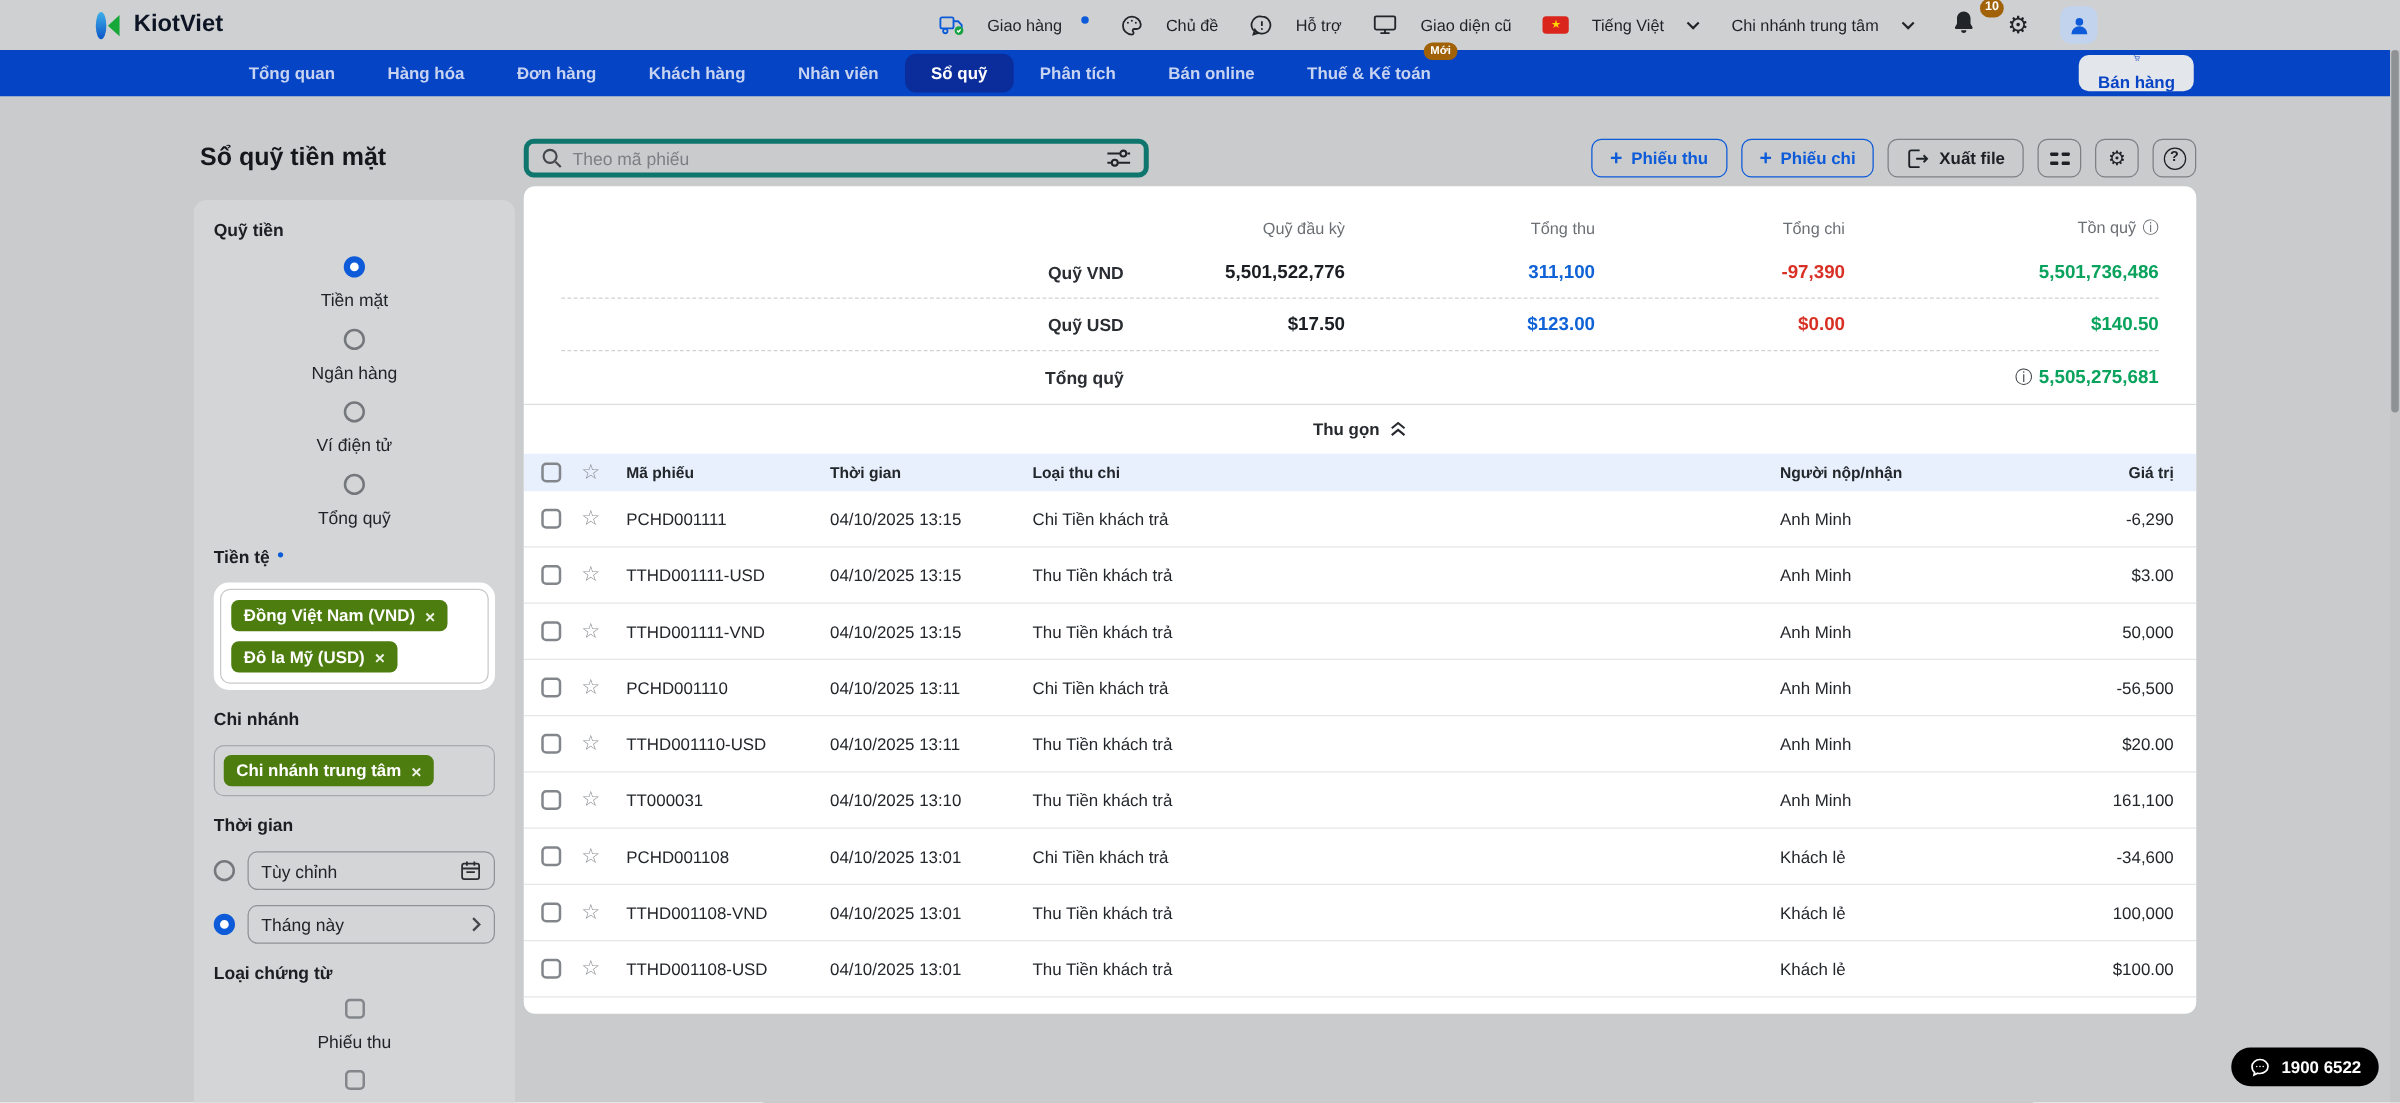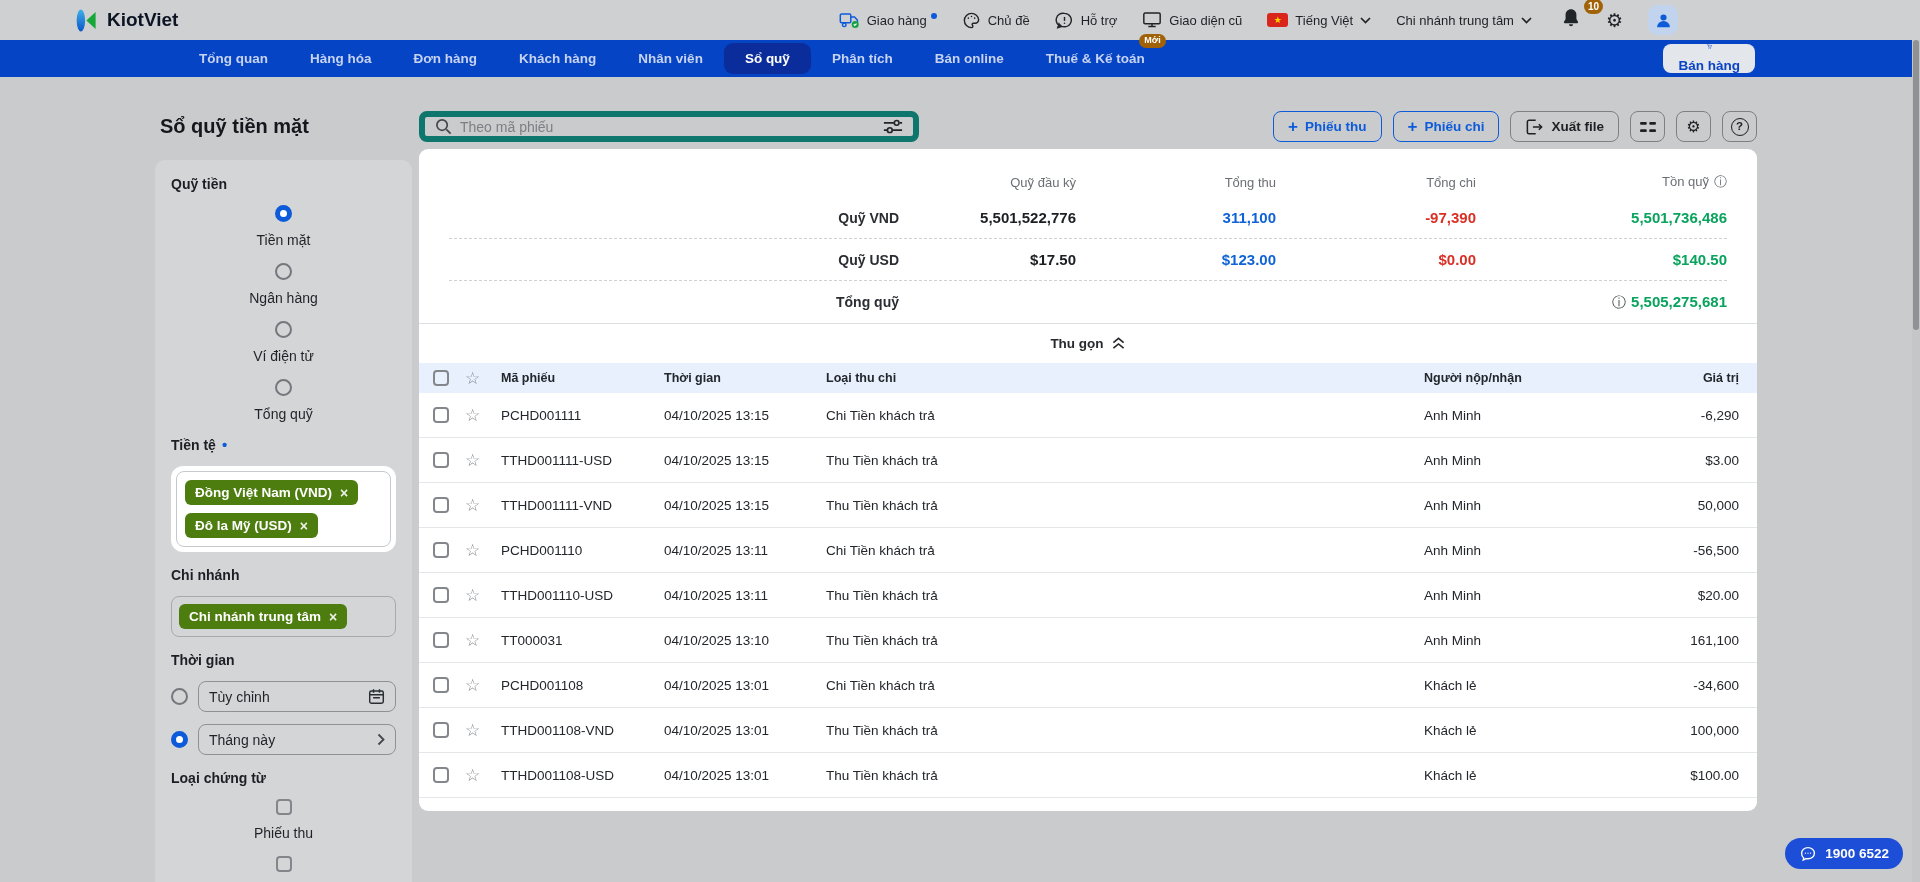--- a/index.html
+++ b/index.html
@@ -4,21 +4,21 @@
 <style>
   *{box-sizing:border-box;margin:0;padding:0;}
   html,body{width:1920px;height:882px;}
   body{position:relative;overflow:hidden;background:#c9cbcd;
        font-family:"Liberation Sans","DejaVu Sans",sans-serif;color:#1f2227;}
 
   
   .topbar{height:40px;background:#ced0d2;display:flex;align-items:center;padding-left:72px;}
   .brand{display:flex;align-items:center;gap:8px;font-size:19px;font-weight:700;color:#0d1524;}
   .topbar-right{margin-left:auto;margin-right:242px;display:flex;align-items:center;gap:25px;}
-  .tb-item{display:flex;align-items:center;gap:7px;font-size:13px;color:#1e2126;cursor:pointer;white-space:nowrap;}
+  .tb-item{display:flex;align-items:center;gap:18px;font-size:13px;color:#1e2126;cursor:pointer;white-space:nowrap;}
   .blue-dot{width:6px;height:6px;border-radius:50%;background:#0d5bd9;align-self:flex-start;margin:1px 0 0 -3px;}
   .flag{width:21px;height:14px;border-radius:3px;background:#da251d;color:#ffd600;font-size:9px;
         display:flex;align-items:center;justify-content:center;line-height:1;font-family:"DejaVu Sans",sans-serif;}
   .bell-wrap{position:relative;cursor:pointer;margin-left:4px;}
   .nbadge{position:absolute;top:-8px;left:11px;background:#a16207;color:#fff;font-size:10px;font-weight:700;
           padding:1.5px 4px;border-radius:9px;min-width:18px;text-align:center;line-height:1.2;margin-left:12px;}
   .gear-glyph{font-size:19px;color:#1e2126;cursor:pointer;font-family:"DejaVu Sans",sans-serif;line-height:1;}
   .avatar{width:30px;height:30px;border-radius:9px;background:#c2d3ee;display:flex;align-items:center;
           justify-content:center;cursor:pointer;}
 
@@ -58,21 +58,21 @@
   .time-row{display:flex;align-items:center;gap:10px;margin-bottom:12px;}
   .select-box{flex:1;height:31px;border:1px solid #8f9295;border-radius:8px;display:flex;align-items:center;
               justify-content:space-between;padding:0 10px;font-size:14px;color:#1f2227;cursor:pointer;}
   .text-input{width:100%;height:31px;border:1px solid #9b9ea1;border-radius:8px;background:transparent;
               padding:0 10px;font-size:13.5px;color:#1f2227;font-family:inherit;outline:none;}
   .text-input::placeholder{color:#85888c;}
 
   
   .main{flex:1;margin-left:7px;min-width:0;}
   .toolbar{display:flex;align-items:center;gap:11px;margin-top:34px;}
-  .search{width:500px;height:31px;border:6px solid #0f766e;border-radius:8px;display:flex;align-items:center;
+  .search{width:500px;height:31px;border:4px solid #0f766e;border-radius:8px;display:flex;align-items:center;
           gap:8px;padding:0 10px;}
   .search input{flex:1;border:none;background:transparent;outline:none;font-size:14px;color:#1f2227;font-family:inherit;}
   .search input::placeholder{color:#7c8084;}
   .tspacer{flex:1;}
   .btn{display:flex;align-items:center;gap:7px;height:31px;padding:0 14px;border-radius:8px;background:transparent;
        font-size:13.5px;font-weight:700;cursor:pointer;font-family:inherit;white-space:nowrap;}
   .outline-blue{border:1px solid #0d5bd9;color:#0d5bd9;}
   .plus{font-size:17px;font-weight:600;line-height:1;}
   .outline-gray{border:1px solid #7e8184;color:#1d2024;}
   .iconbtn{width:35px;height:31px;border:1px solid #7e8184;border-radius:8px;background:transparent;
@@ -102,21 +102,21 @@
   .tgrid{display:grid;grid-template-columns:46px 36px 163px 162px 1fr 153px 180px;align-items:center;}
   .thead{height:30px;background:#e7f0fc;font-size:12.5px;font-weight:700;color:#23272c;}
   .trow{height:45px;border-bottom:1px solid #e4e6e8;font-size:13.5px;color:#23262b;cursor:pointer;}
   .cell-check{padding-left:14px;display:flex;align-items:center;}
   .cell-star{display:flex;align-items:center;}
   .star{font-size:17px;color:#898d92;line-height:1;font-family:"DejaVu Sans",sans-serif;cursor:pointer;}
   .cell-val{text-align:right;padding-right:18px;}
 
   
   .hotline{position:absolute;right:17px;bottom:13px;height:31px;display:flex;align-items:center;gap:8px;
-           padding:0 14px;background:#1d4ed8;border:none;border-radius:17px;color:#fff;font-size:13.5px;
+           padding:0 14px;background:#000000;border:none;border-radius:17px;color:#fff;font-size:13.5px;
            font-weight:700;cursor:pointer;font-family:inherit;}
   .vscroll{position:absolute;top:40px;right:0;width:8px;height:842px;background:#c4c6c8;}
   .vthumb{position:absolute;top:0;left:1px;width:6px;height:290px;background:#8f9295;border-radius:3px;}
 </style>
 </head>
 <body>
 
 <header class="topbar">
   <div class="brand">
     <svg width="27" height="27" viewBox="0 0 32 32">

